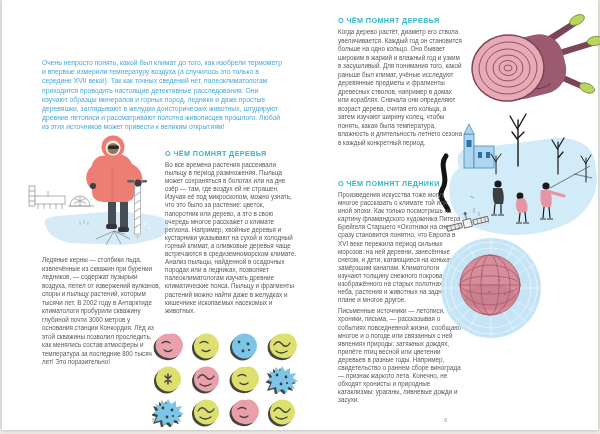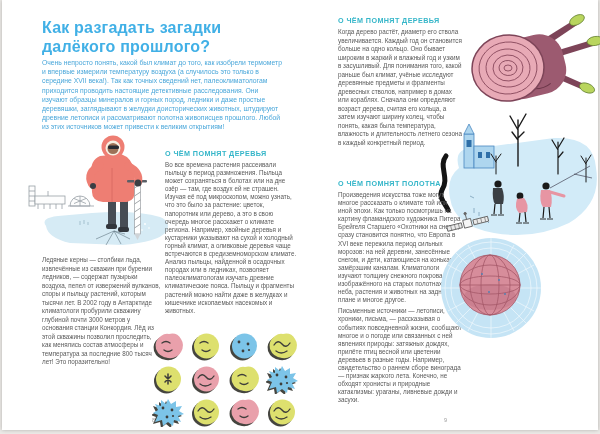--- a/index.html
+++ b/index.html
@@ -34,21 +34,20 @@
       </g>
     <path id="pd3" d="M8,14 Q12,8 16,13 Q20,18 24,12 M10,20 Q15,24 21,20" fill="none" stroke="#3d3d3a" stroke-width="1.3" stroke-linecap="round"></path>
     <path id="pd4" d="M13,12 L19,18 M19,12 L13,18 M16,10 L16,20" fill="none" stroke="#3d3d3a" stroke-width="1.5" stroke-linecap="round"></path>
   </defs>
 </svg>
 
 <div class="spread">
 
   <div class="abs" style="left:0;top:0;width:300px;height:430px;">
 
-    <div class="abs title" style="left:40px;top:18px;width:215px;">Как разгадать загадки далёкого прошлого?</div>
 
     <div class="abs intro" style="left:40px;top:58px;width:240px;">Очень непросто понять, какой был климат до того, как изобрели термометр и впервые измерили температуру воздуха (а случилось это только в середине XVII века!). Так как точных сведений нет, палеоклиматологам приходится проводить настоящие детективные расследования. Они изучают образцы минералов и горных пород, ледники и даже простые деревяшки, заглядывают в желудки доисторических животных, штудируют древние летописи и рассматривают полотна живописцев прошлого. Любой из этих источников может привести к великим открытиям!</div>
 
     <svg class="abs" style="left:22px;top:128px;" width="150" height="140" viewBox="0 0 150 140">
       <path d="M22,98 Q16,90 34,88 L68,85 Q112,82 136,89 Q148,94 142,104 Q134,114 98,117 L46,115 Q24,110 22,98 Z" fill="#d6ebf5"></path>
       <g stroke="#5f7682" stroke-width="0.6" fill="none">
         <path d="M90,103 L72,111 M90,103 L82,117 M90,103 L97,116 M90,103 L106,111 M90,103 L101,106"></path>
       </g>
       <g stroke="#8fb0c0" stroke-width="0.7">
           <path d="M56,93 v4 M60,92 v4 M64,94 v3"></path>
@@ -225,21 +224,21 @@
         <path d="M110,99 L109,110 M115,99 L116,110" stroke="#1a1a1a" stroke-width="1.2"></path>
         <path d="M106,111 h6 M113,111 h6" stroke="#1a1a1a" stroke-width="0.9"></path>
       </g>
       <path d="M116,80 L156,58 M140,66 L158,70" stroke="#445" stroke-width="0.7" fill="none"></path>
       <g stroke="#7aa0b8" stroke-width="0.8">
           <path d="M40,100 v5 M45,104 v4 M52,112 l3,3 M36,88 l4,2"></path>
         </g>
     </svg>
 
     <div class="abs" style="left:36px;top:179px;width:124px;">
-      <div class="sec-h">О ЧЁМ ПОМНЯТ ПОЛОТНА</div>
+      <div class="sec-h">О ЧЁМ ПОМНЯТ ЛЕДНИКИ</div>
       <div class="body-t tight">Произведения искусства тоже могут многое рассказать о климате той или иной эпохи. Как только посмотришь на картину фламандского художника Питера Брейгеля Старшего «Охотники на снегу», сразу становится понятно, что Европа в XVI веке пережила период сильных морозов: на ней деревни, занесённые снегом, и дети, катающиеся на коньках по замёрзшим каналам. Климатологи изучают толщину снежного покрова, изображённого на старых полотнах, цвет неба, растения и животных на заднем плане и многое другое.</div>
       <div class="body-t tight para-gap">Письменные источники — летописи, хроники, письма, — рассказывая о событиях повседневной жизни, сообщают многое и о погоде или связанных с ней явлениях природы: затяжных дождях, прилёте птиц весной или цветении деревьев в разные годы. Например, свидетельство о раннем сборе винограда — признак жаркого лета. Конечно, не обходят хронисты и природные катаклизмы: ураганы, ливневые дожди и засухи.</div>
     </div>
 
     <svg class="abs" style="left:142px;top:210px;" width="50" height="30" viewBox="0 0 50 30">
       <g transform="rotate(-14 25 15)" stroke="#666" fill="#e9e9e9" stroke-width="0.9">
         <rect x="3" y="11" width="15" height="5"></rect>
           <rect x="30" y="11" width="15" height="5"></rect>
         <path d="M7,11 v5 M11,11 v5 M15,11 v5 M34,11 v5 M38,11 v5 M42,11 v5" fill="none" stroke-width="0.6"></path>
         <rect x="20" y="9" width="8" height="8" fill="#f6f6f6"></rect>

